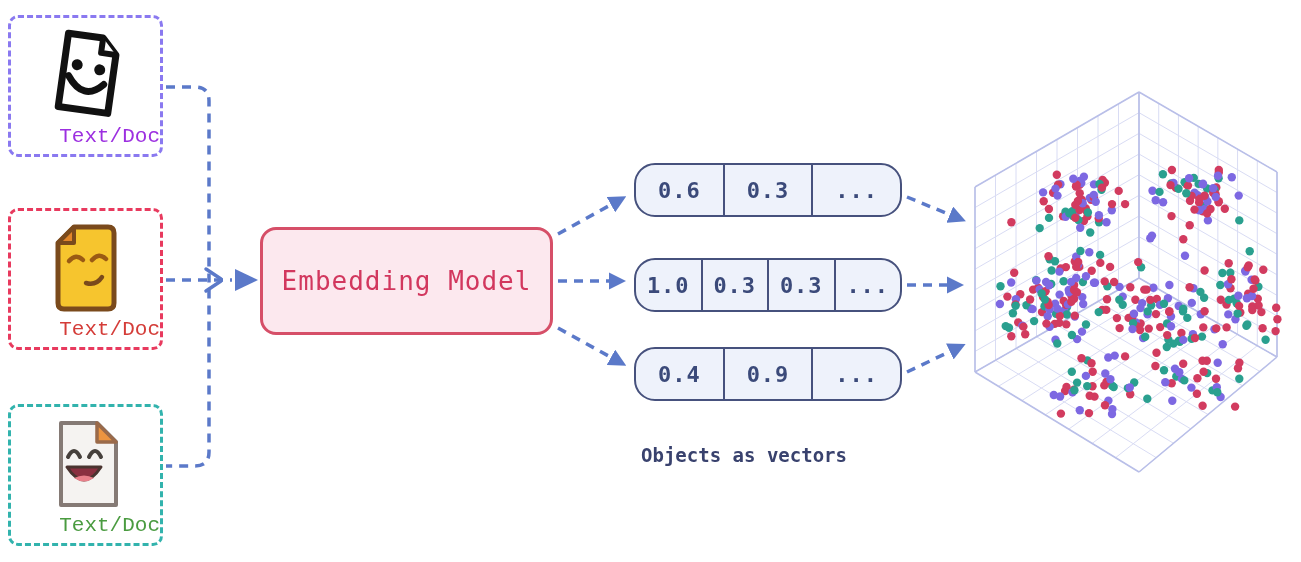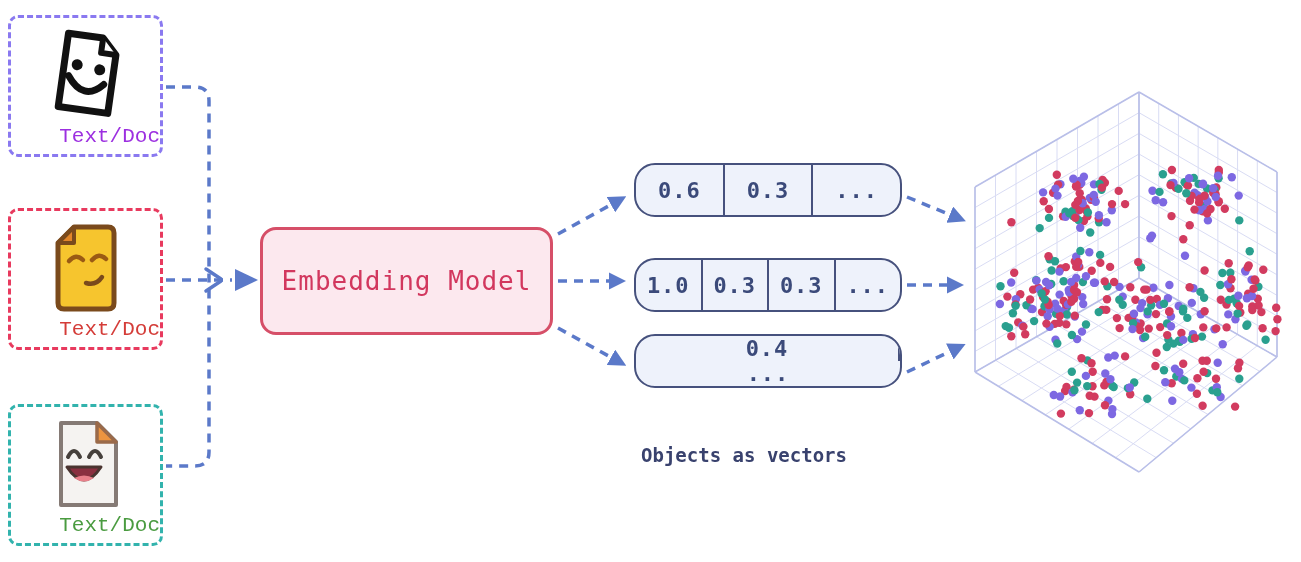--- a/index.html
+++ b/index.html
@@ -136,22 +136,23 @@
     <div class="cell">0.6</div>
     <div class="cell">0.3</div>
     <div class="cell">...</div>
   </div>
   <div class="vec" style="top:258px;">
     <div class="cell">1.0</div>
     <div class="cell">0.3</div>
     <div class="cell">0.3</div>
     <div class="cell">...</div>
   </div>
-  <div class="vec" style="top:334px;flex-direction:column;">
+  <div class="vec" style="top:347px;">
     <div class="cell">0.4</div>
+    <div class="cell">0.9</div>
     <div class="cell">...</div>
   </div>
 
   <div class="caption">Objects as vectors</div>
 
   <svg class="cube" width="352" height="484" viewBox="0 0 352 484">
     <g id="cube-grid">
         <line x1="189" y1="14" x2="189" y2="200" class="grid-line"></line>
         <line x1="168.5" y1="25.875" x2="168.5" y2="211.75" class="grid-line"></line>
         <line x1="148" y1="37.75" x2="148" y2="223.5" class="grid-line"></line>

